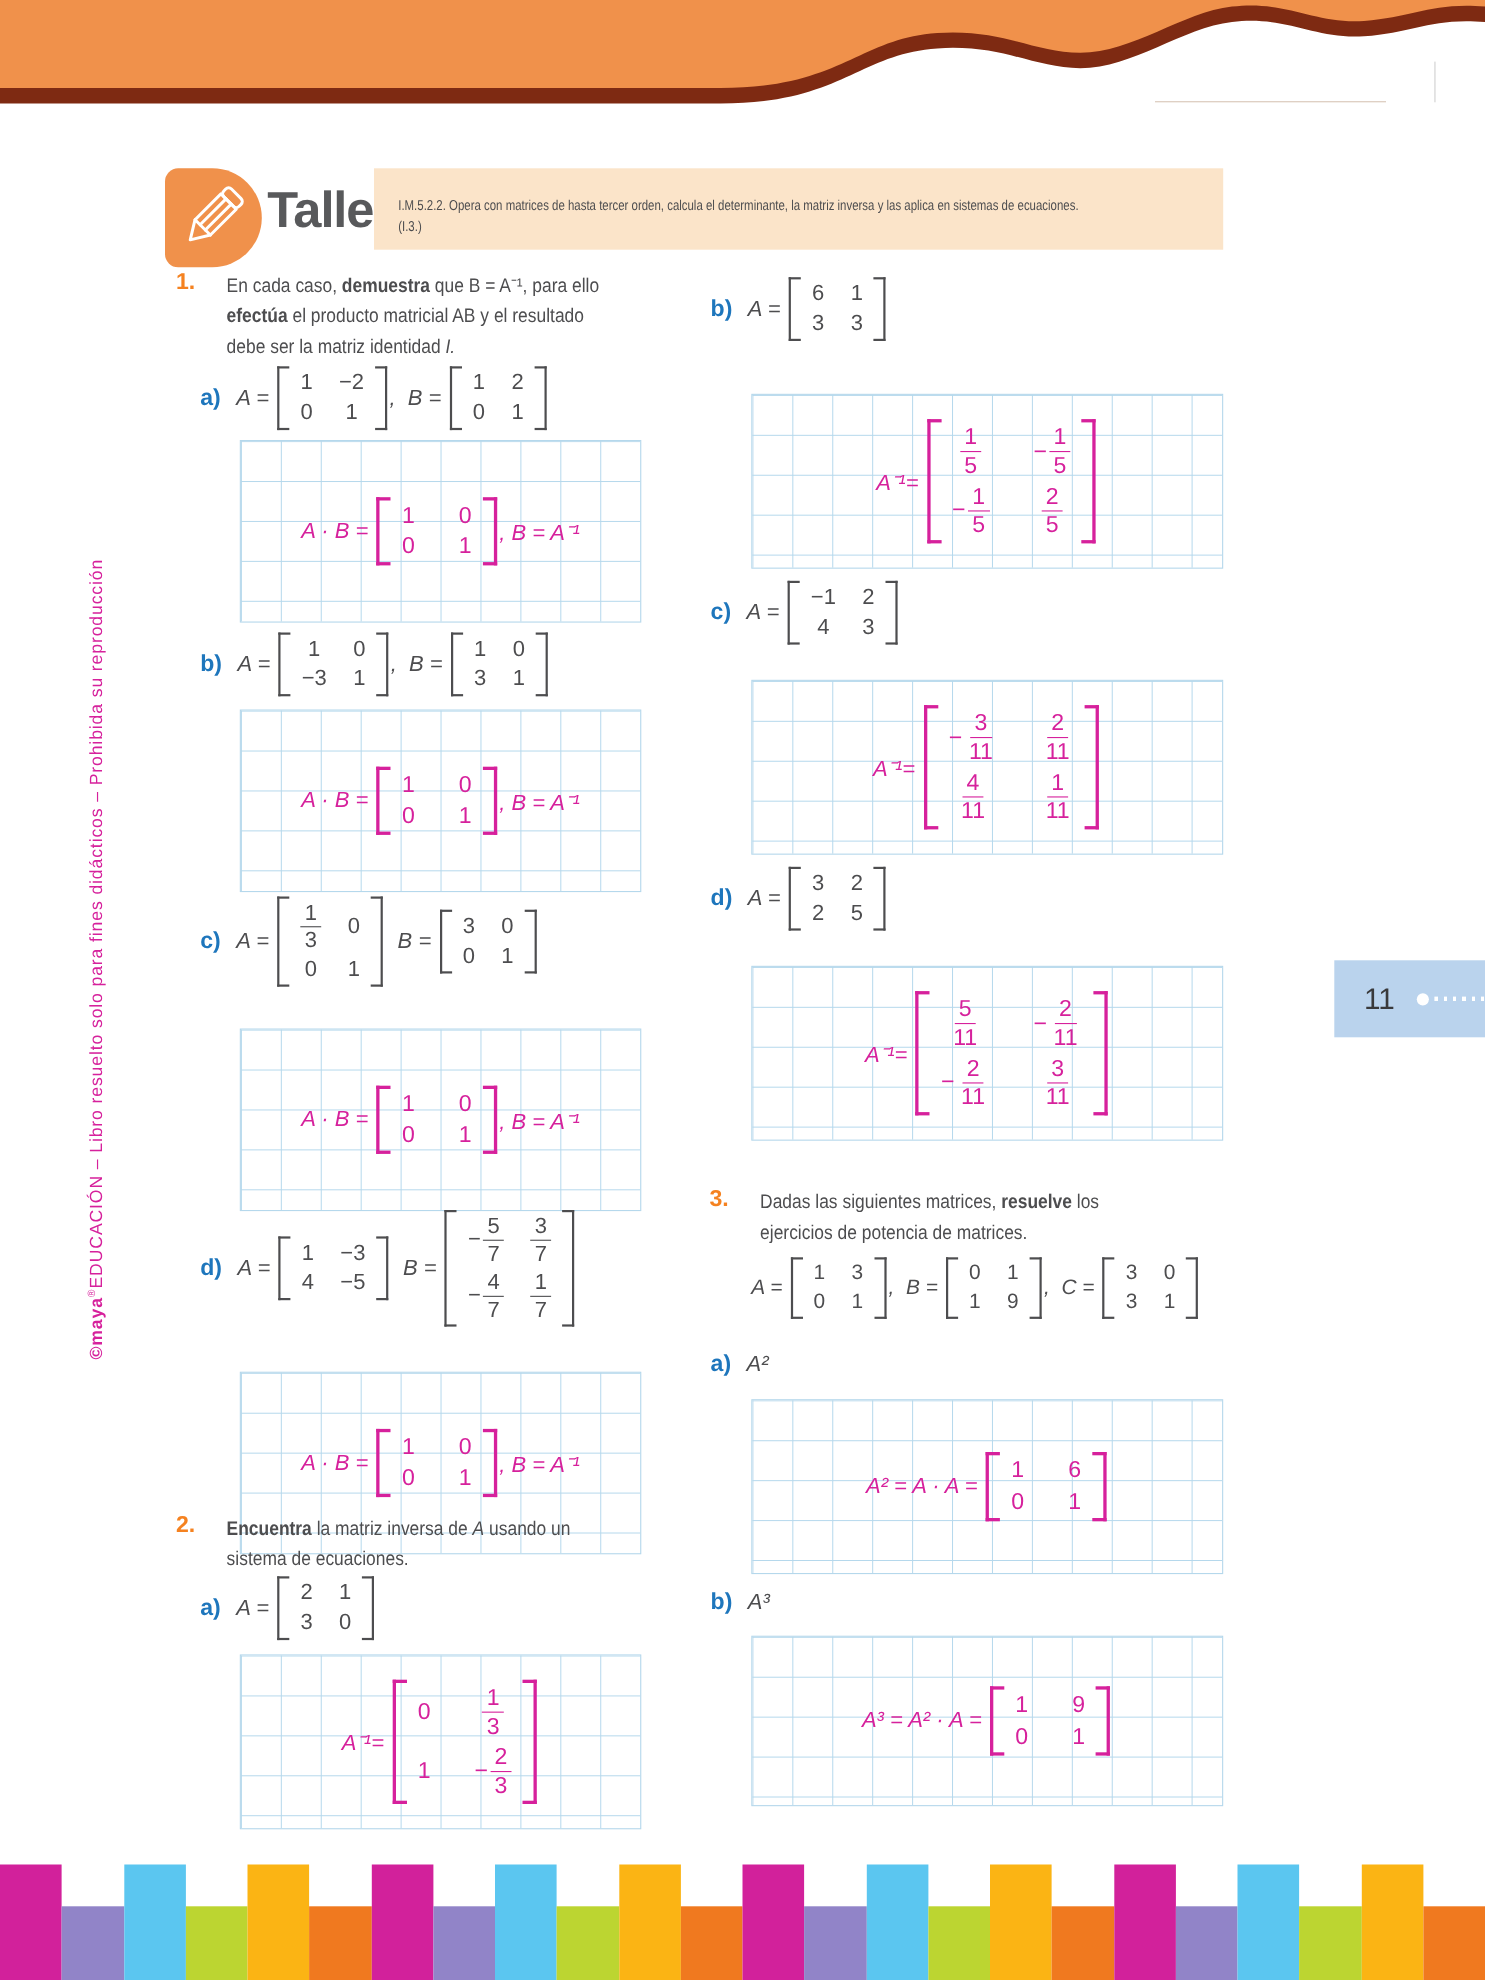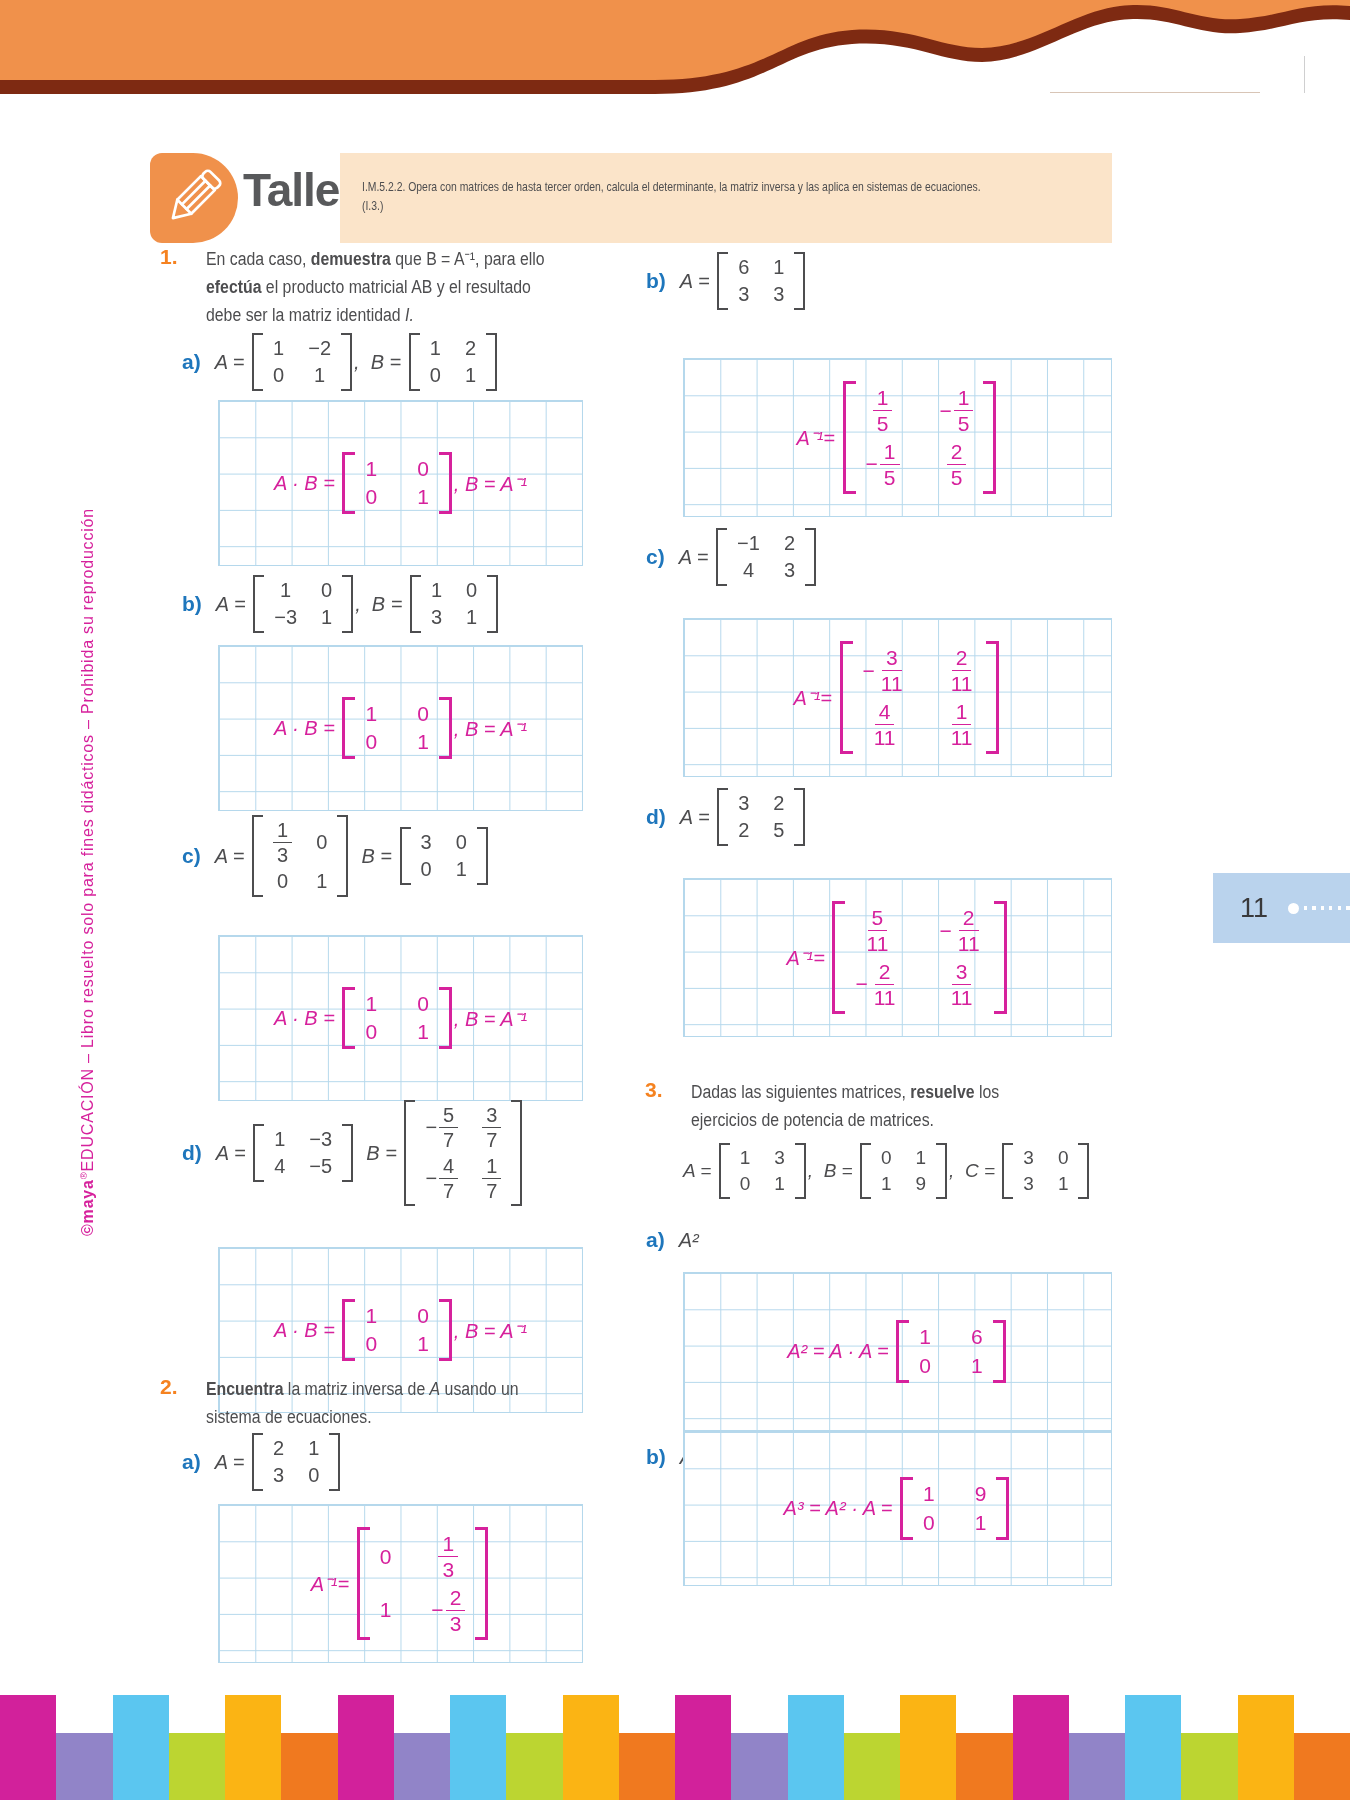--- a/index.html
+++ b/index.html
@@ -10,21 +10,21 @@
   
   .wave{position:absolute;left:0;top:0;}
   .crease-h{position:absolute;left:1050px;top:92px;width:210px;height:1px;background:#D8C5B6;}
   .crease-v{position:absolute;left:1304px;top:56px;width:1px;height:37px;background:#CFCFD0;}
 
   .badge{position:absolute;left:150px;top:153px;width:88px;height:90px;background:#F0914B;
          border-radius:12px 45px 45px 12px;}
   .badge svg{position:absolute;left:6px;top:8px;}
   .badge-title{position:absolute;left:243px;top:163px;font-size:46px;font-weight:600;
                color:#58595B;letter-spacing:-1px;}
-  .std-box{position:absolute;left:340px;top:153px;width:772px;height:90px;background:#FBE4C9;}
+  .std-box{position:absolute;left:340px;top:153px;width:772px;height:74px;background:#FBE4C9;}
   .std-text{position:absolute;left:22px;top:24px;width:920px;font-size:13px;line-height:19px;
             color:#4D4D4F;transform:scaleX(0.8);transform-origin:0 0;}
 
   
   .sidebar{position:absolute;left:-362px;top:862px;width:900px;height:20px;text-align:center;
            transform:rotate(-90deg);color:#D6219C;font-size:16px;letter-spacing:0.8px;white-space:nowrap;}
 
   
   .exh{position:absolute;}
   .exnum{position:absolute;left:0;top:0;color:#F58220;font-weight:700;font-size:21px;}
@@ -596,21 +596,21 @@
         </span>
       </div>
   </div>
 
   <div class="item" style="left:646px;top:1445px;">
     <span class="lbl">b)</span>
     <div class="mexpr">
         <span class="mpre">A³</span>
       </div>
   </div>
-  <div class="grid-box" style="left:683px;top:1431px;width:427px;height:153px;">
+  <div class="grid-box" style="left:683px;top:1487px;width:427px;height:153px;">
     <div class="answer">
         <span class="mpre">A³ = A² · A = </span>
         <span class="mbx">
           <span class="br l"></span>
           <span class="mg" style="grid-template-columns: repeat(2, auto);">
             <span class="mc">1</span>
             <span class="mc">9</span>
             <span class="mc">0</span>
             <span class="mc">1</span>
           </span>

